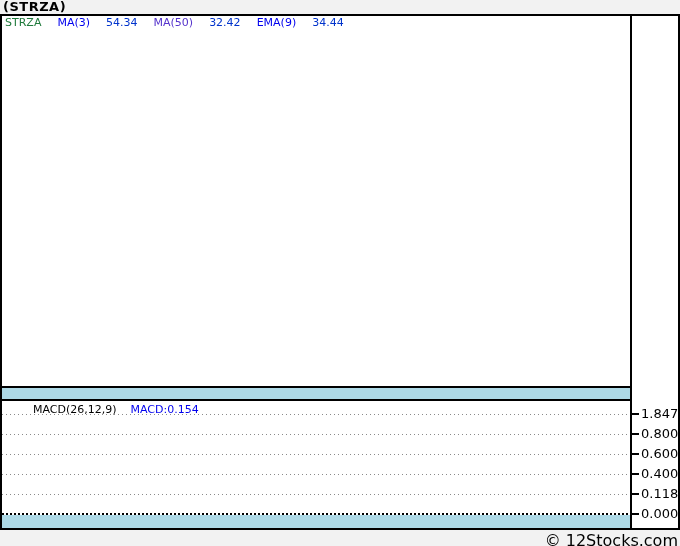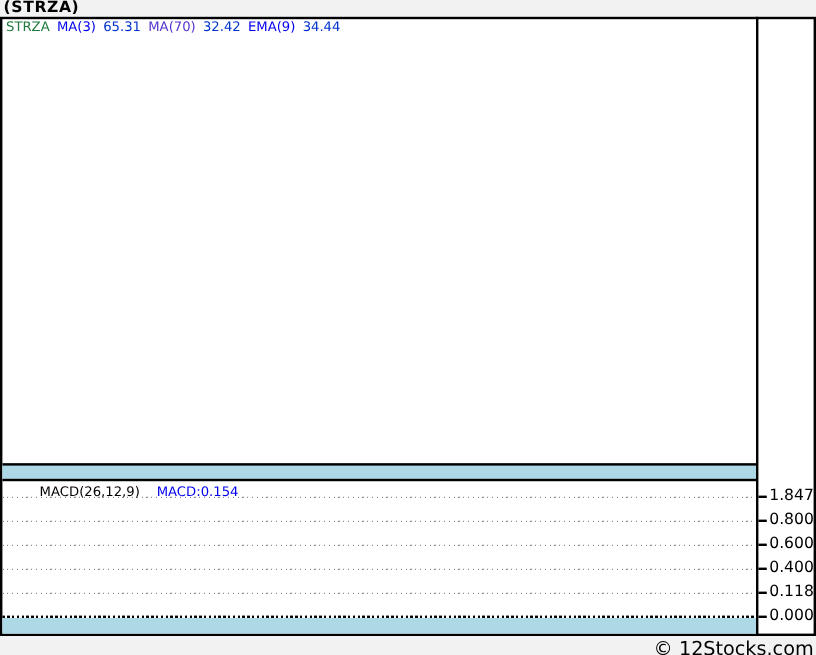--- a/index.html
+++ b/index.html
@@ -35,21 +35,21 @@
   
   #axis-vline {
     left: 630px; top: 14px;
     width: 2px; height: 516px;
     background: #000;
   }
 
   
   .legend-row {
     display: flex;
-    gap: 6px;
+    gap: 16px;
     font-size: 11px;
     line-height: 12px;
     white-space: nowrap;
   }
   #main-legend { left: 5px; top: 17px; }
   #macd-legend { left: 5px; top: 404px; gap: 14px; margin-left: 28px; }
 
   .lg-green  { color: #1f7a3c; }
   .lg-blue   { color: #0000ee; }
   .lg-violet { color: #5533cc; }
@@ -106,22 +106,22 @@
 </head>
 <body>
 
 <div class="abs" id="page-title">(STRZA)</div>
 
 <div class="abs" id="chart-frame"></div>
 
 <div class="abs legend-row" id="main-legend">
   <span class="lg-green">STRZA</span>
   <span class="lg-blue">MA(3)</span>
-  <span class="lg-val">65.31</span>
-  <span class="lg-violet">MA(70)</span>
+  <span class="lg-val">54.34</span>
+  <span class="lg-violet">MA(50)</span>
   <span class="lg-val">32.42</span>
   <span class="lg-blue">EMA(9)</span>
   <span class="lg-val">34.44</span>
 </div>
 
 <div class="abs" id="axis-vline"></div>
 
 <div class="abs date-band" id="date-band-1"></div>
 
 <div class="abs legend-row" id="macd-legend">

